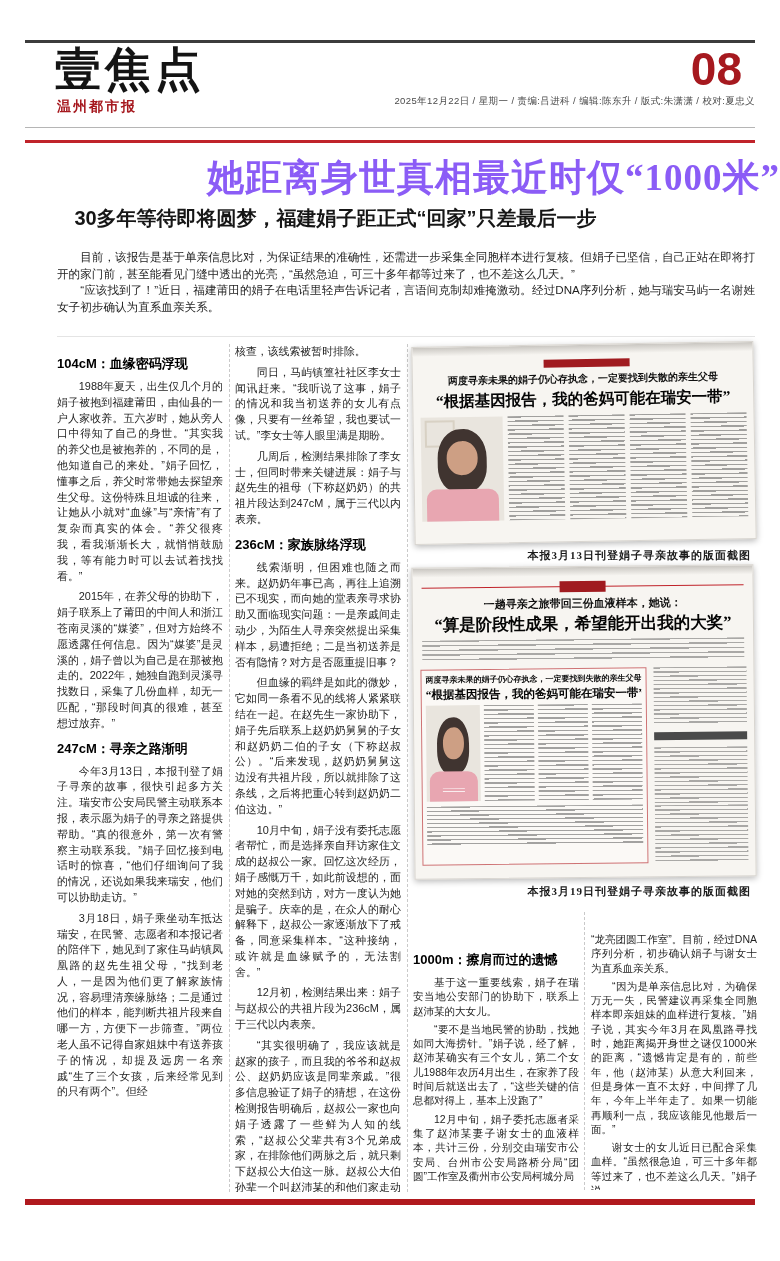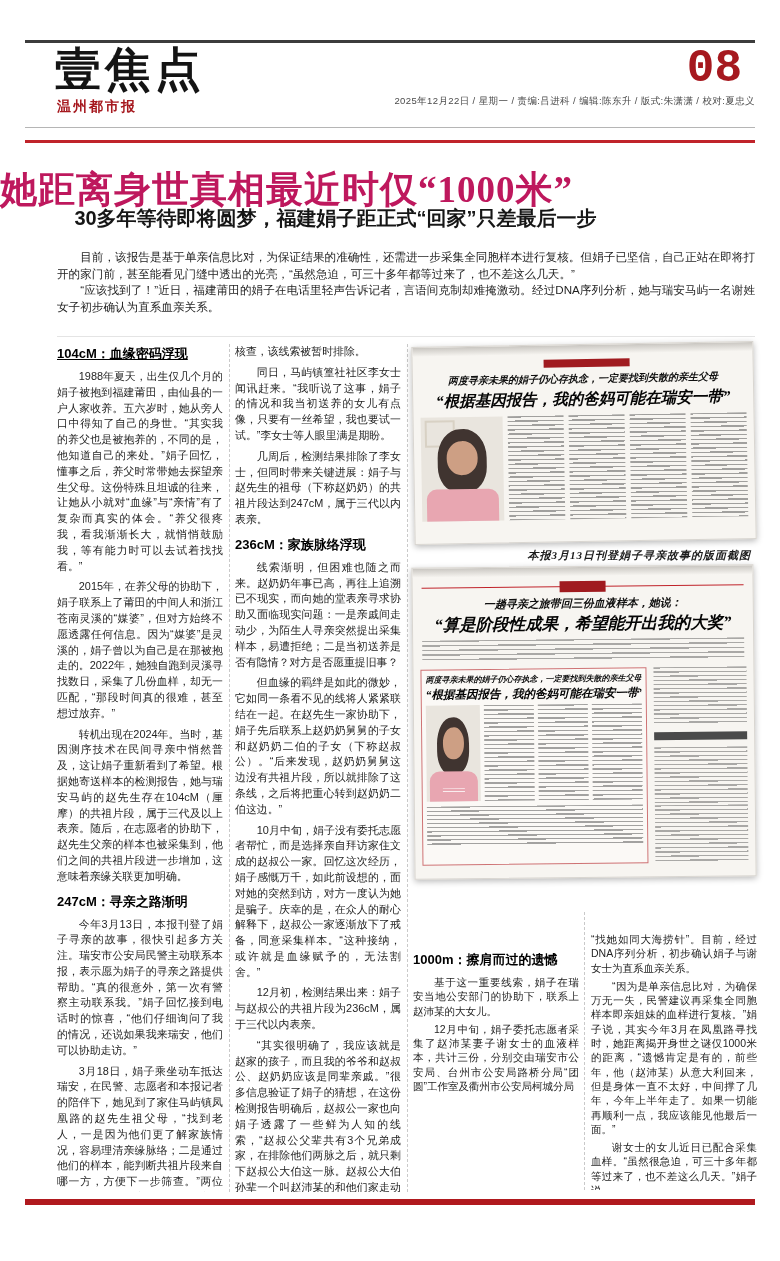--- a/index.html
+++ b/index.html
@@ -5,62 +5,62 @@
   html,body{margin:0;padding:0;background:#fff;}
   .page{position:relative;width:780px;height:1261px;background:#fff;overflow:hidden;
         font-family:"Liberation Sans","DejaVu Sans",sans-serif;color:#222;}
   .abs{position:absolute;text-align:center;}
 
   
   .top-rule{left:25px;top:40px;width:730px;height:3px;background:#3c3c3c;}
   .mast-title{left:55px;top:44px;font-family:"Liberation Serif","DejaVu Serif",serif;
               font-weight:900;font-size:46px;line-height:52px;color:#141414;letter-spacing:4px;}
   .mast-paper{left:57px;top:98px;font-size:14px;font-weight:800;color:#a6191f;letter-spacing:2px;}
-  .page-num{right:38px;top:44px;font-family:Liberation Mono, monospace;
+  .page-num{right:38px;top:44px;font-family:Liberation Sans, sans-serif;
             font-weight:700;font-size:46px;line-height:50px;color:#a6191f;}
   .dateline{right:25px;top:95px;font-size:9.5px;color:#4a4a4a;letter-spacing:.4px;}
   .mast-rule{left:25px;top:127px;width:730px;height:1px;background:#b5b5b5;}
 
   
   .frame-top{left:25px;top:140px;width:730px;height:3px;background:#c0232a;}
   .frame-bottom{left:25px;top:1199px;width:730px;height:6px;background:#b0191e;}
 
-  .headline-main{left:0;top:166px;width:780px;text-align:left;
+  .headline-main{left:0;top:154px;width:780px;text-align:right;
                  font-family:"Liberation Serif","DejaVu Serif",serif;
-                 font-weight:900;font-size:37px;line-height:48px;color:#be185d;letter-spacing:1px;}
+                 font-weight:900;font-size:37px;line-height:48px;color:#8b5cf6;letter-spacing:1px;}
   .headline-sub{left:0;top:204px;width:671px;text-align:center;
                 font-weight:700;font-size:20px;line-height:28px;color:#161616;}
 
   .lead{left:57px;top:249px;width:698px;font-size:11.6px;line-height:16.6px;
         text-align:justify;color:#1e1e1e;}
   .lead p{margin:0;text-indent:2em;}
   .lead-rule{left:57px;top:336px;width:698px;height:1px;background:#e4e4e4;}
 
   
   .col{position:absolute;top:344px;width:166px;height:848px;overflow:hidden;
        font-size:10.9px;line-height:15.8px;text-align:justify;color:#242424;}
   .col p{margin:0 0 5px;text-indent:2em;}
   .col p.noind{text-indent:0;}
   .sec{font-size:13px;font-weight:900;color:#000;margin:9px 0 7px;text-indent:0;line-height:16px;}
-  .sec.first{margin-top:2px;text-decoration:underline;}
+  .sec.first{margin-top:12px;}
   .col1{left:57px;} .col2{left:235px;}
   .colsep{position:absolute;border-left:1px dashed #c9c9c9;width:0;}
   .sep1{left:229px;top:344px;height:848px;}
   .sep2{left:407px;top:344px;height:848px;}
   .sep3{left:584px;top:912px;height:278px;}
 
   .colb{position:absolute;top:912px;width:166px;height:278px;overflow:hidden;
         font-size:10.5px;line-height:14.3px;text-align:justify;color:#242424;}
   .colb p{margin:0 0 4px;text-indent:2em;}
   .colb p.noind{text-indent:0;}
   .col3b{left:413px;} .col3b .sec{margin-top:40px;}
   .col4b{left:591px;} .col4b p.noind{margin-top:20px;}
 
   
-  .fig{position:absolute;left:413px;width:342px;font-style:italic;}
+  .fig{position:absolute;left:413px;width:342px;}
   .fig1{top:344px;} .fig2{top:566px;}
   .paper{position:relative;background:#f7f5f1;border:1px solid #d9d6d1;
          box-shadow:0 2px 6px rgba(0,0,0,.28);padding:7px;overflow:hidden;}
   .paper1{height:182px;transform:rotate(-1deg);}
   .paper2{height:296px;transform:rotate(-0.6deg);}
   .scanband{height:9px;margin:-7px -7px 5px;background:linear-gradient(#c9c6c1,#f7f5f1);}
   .mastfrag{width:86px;height:8px;background:#a01b20;margin:0 auto 5px;margin-left:38%;}
   .clipkick{font-size:10px;font-weight:800;text-align:center;color:#101010;
             white-space:nowrap;overflow:hidden;}
   .cliphead{font-family:"Liberation Serif","DejaVu Serif",serif;font-weight:900;
@@ -133,21 +133,20 @@
   <div class="abs lead-rule"></div>
 
   <div class="colsep sep1"></div>
   <div class="colsep sep2"></div>
   <div class="colsep sep3"></div>
 
   <div class="col col1">
     <div class="sec first">104cM：血缘密码浮现</div>
     <p>1988年夏天，出生仅几个月的娟子被抱到福建莆田，由仙县的一户人家收养。五六岁时，她从旁人口中得知了自己的身世。“其实我的养父也是被抱养的，不同的是，他知道自己的来处。”娟子回忆，懂事之后，养父时常带她去探望亲生父母。这份特殊且坦诚的往来，让她从小就对“血缘”与“亲情”有了复杂而真实的体会。“养父很疼我，看我渐渐长大，就悄悄鼓励我，等有能力时可以去试着找找看。”</p>
     <p>2015年，在养父母的协助下，娟子联系上了莆田的中间人和浙江苍南灵溪的“媒婆”，但对方始终不愿透露任何信息。因为“媒婆”是灵溪的，娟子曾以为自己是在那被抱走的。2022年，她独自跑到灵溪寻找数日，采集了几份血样，却无一匹配，“那段时间真的很难，甚至想过放弃。”</p>
-    <p>转机出现在2024年。当时，基因测序技术在民间寻亲中悄然普及，这让娟子重新看到了希望。根据她寄送样本的检测报告，她与瑞安马屿的赵先生存在104cM（厘摩）的共祖片段，属于三代及以上表亲。随后，在志愿者的协助下，赵先生父亲的样本也被采集到，他们之间的共祖片段进一步增加，这意味着亲缘关联更加明确。</p>
     <div class="sec">247cM：寻亲之路渐明</div>
     <p>今年3月13日，本报刊登了娟子寻亲的故事，很快引起多方关注。瑞安市公安局民警主动联系本报，表示愿为娟子的寻亲之路提供帮助。“真的很意外，第一次有警察主动联系我。”娟子回忆接到电话时的惊喜，“他们仔细询问了我的情况，还说如果我来瑞安，他们可以协助走访。”</p>
     <p>3月18日，娟子乘坐动车抵达瑞安，在民警、志愿者和本报记者的陪伴下，她见到了家住马屿镇凤凰路的赵先生祖父母，“找到老人，一是因为他们更了解家族情况，容易理清亲缘脉络；二是通过他们的样本，能判断共祖片段来自哪一方，方便下一步筛查。”两位老人虽不记得自家姐妹中有送养孩子的情况，却提及远房一名亲戚“生了三个女孩，后来经常见到的只有两个”。但经</p>
   </div>
 
   <div class="col col2">
     <p class="noind">核查，该线索被暂时排除。</p>
     <p>同日，马屿镇篁社社区李女士闻讯赶来。“我听说了这事，娟子的情况和我当初送养的女儿有点像，只要有一丝希望，我也要试一试。”李女士等人眼里满是期盼。</p>
     <p>几周后，检测结果排除了李女士，但同时带来关键进展：娟子与赵先生的祖母（下称赵奶奶）的共祖片段达到247cM，属于三代以内表亲。</p>
     <div class="sec">236cM：家族脉络浮现</div>
@@ -208,28 +207,30 @@
           <div class="innertexline"></div>
         </div>
         <div class="fig2right">
           <div class="t"></div>
           <div class="minisubhead"></div>
           <div class="t"></div>
           <div class="t"></div>
         </div>
       </div>
     </div>
+    <div class="figcap">本报3月19日刊登娟子寻亲故事的版面截图</div>
   </div>
 
   <div class="colb col3b">
     <div class="sec">1000m：擦肩而过的遗憾</div>
     <p>基于这一重要线索，娟子在瑞安当地公安部门的协助下，联系上赵沛某的大女儿。</p>
+    <p>“要不是当地民警的协助，找她如同大海捞针。”娟子说，经了解，赵沛某确实有三个女儿，第二个女儿1988年农历4月出生，在家养了段时间后就送出去了，“这些关键的信息都对得上，基本上没跑了”</p>
     <p>12月中旬，娟子委托志愿者采集了赵沛某妻子谢女士的血液样本，共计三份，分别交由瑞安市公安局、台州市公安局路桥分局“团圆”工作室及衢州市公安局柯城分局</p>
   </div>
 
   <div class="colb col4b">
-    <p class="noind">“找她如同大海捞针”。目前，经过DNA序列分析，初步确认娟子与谢女士为直系血亲关系。</p>
+    <p class="noind">“龙亮团圆工作室”。目前，经过DNA序列分析，初步确认娟子与谢女士为直系血亲关系。</p>
     <p>“因为是单亲信息比对，为确保万无一失，民警建议再采集全同胞样本即亲姐妹的血样进行复核。”娟子说，其实今年3月在凤凰路寻找时，她距离揭开身世之谜仅1000米的距离，“遗憾肯定是有的，前些年，他（赵沛某）从意大利回来，但是身体一直不太好，中间撑了几年，今年上半年走了。如果一切能再顺利一点，我应该能见他最后一面。”</p>
     <p>谢女士的女儿近日已配合采集血样。“虽然很急迫，可三十多年都等过来了，也不差这么几天。”娟子说。</p>
 
   </div>
 
 </div>
 
 </body></html>

